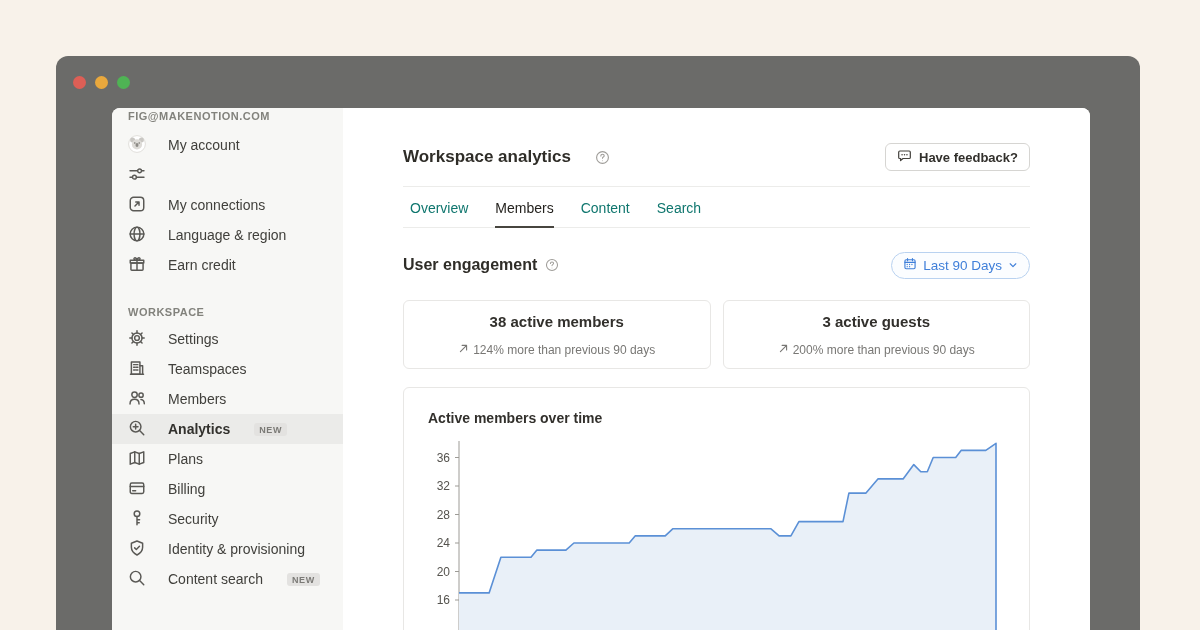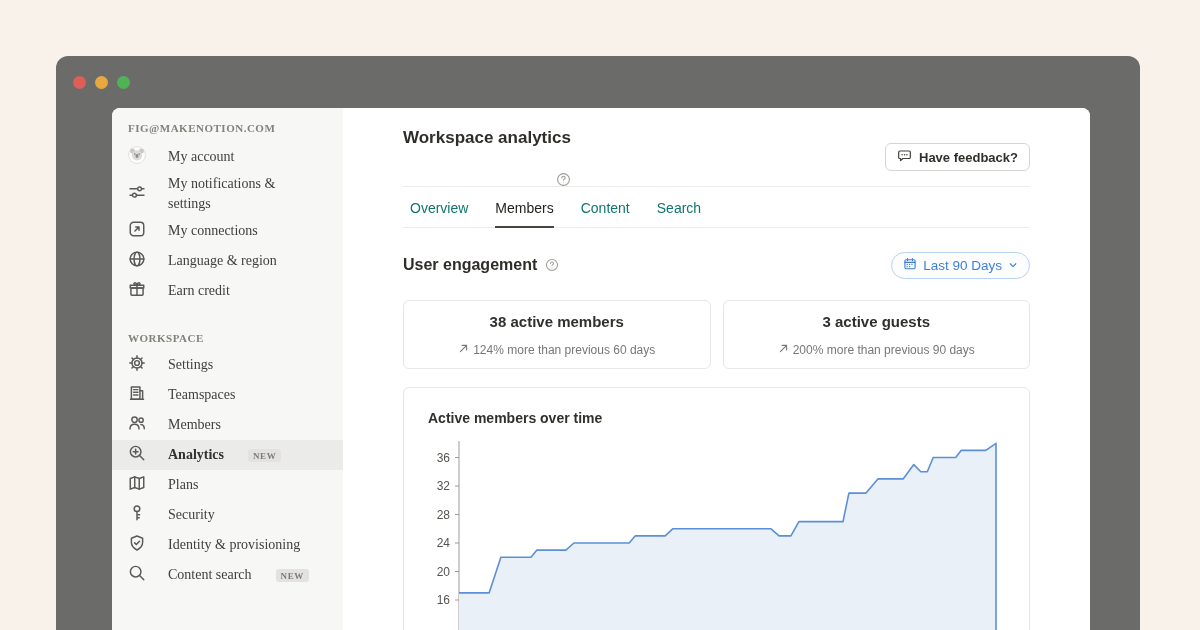--- a/index.html
+++ b/index.html
@@ -8,38 +8,38 @@
 
   .window { position:absolute; left:56px; top:56px; width:1084px; height:574px;
             background:#6b6b69; border-radius:12px 12px 0 0; }
   .titlebar { height:52px; display:flex; align-items:center; padding-left:17px; gap:9px; }
   .tl-dot { width:13px; height:13px; border-radius:50%; }
 
   .panel { position:absolute; left:56px; top:52px; width:978px; height:522px;
            background:#fff; border-radius:8px 8px 0 0; display:flex; overflow:hidden; }
 
   
-  .sidebar { width:231px; background:#f7f7f5; padding-top:12px; flex-shrink:0;font-family:Liberation Serif, serif; }
+  .sidebar { width:231px; background:#f7f7f5; padding-top:0; flex-shrink:0; }
   .sb-email { font-size:11px; font-weight:700; letter-spacing:.5px; color:#82827c;
               padding:2px 16px 8px; }
   .sb-heading { font-size:11px; font-weight:700; letter-spacing:.5px; color:#82827c;
                 padding:0 16px; margin-top:26px; margin-bottom:6px; }
   .sb-item { display:flex; align-items:center; gap:22px; min-height:30px;
              padding:2px 10px 2px 16px; font-size:14px; color:#41403c; cursor:pointer; }
   .sb-item svg { flex-shrink:0; }
   .sb-item.selected { background:#ebebe9; font-weight:700; color:#32312d; }
   .sb-label { line-height:20px; max-width:150px; }
   .badge { background:#e3e2e0; color:#7b7a76; font-size:9px; font-weight:700;
            letter-spacing:.6px; padding:2px 5px 1px; border-radius:3px; margin-left:2px; }
   .icon-stroke { stroke:#5a5955; fill:none; stroke-width:1.3; stroke-linecap:round; stroke-linejoin:round; }
 
   
   .main { flex:1; background:#fff; padding:0 61px 0 60px; position:relative; }
   .hdr-row { margin-top:34px; display:flex; align-items:center; justify-content:space-between; height:30px; }
-  .hdr-left { display:flex; align-items:flex-end; gap:24px;flex-direction:column; }
+  .hdr-left { display:flex; align-items:center; gap:24px; }
   .page-title { font-size:17px; font-weight:700; color:#2f2d28; }
   .help { color:#9f9d99; display:inline-flex; cursor:pointer; }
   .btn-feedback { display:flex; align-items:center; gap:7px; background:#fff;
                   border:1px solid #d6d5d2; border-radius:6px; height:28px; padding:0 11px;
                   font-size:13px; font-weight:700; color:#32302c; cursor:pointer;
                   font-family:inherit;justify-content:center; }
   .divider { border-bottom:1px solid #ececea; margin-top:14px; }
 
   .tabs { display:flex; gap:27px; padding:13px 0 0 7px; border-bottom:1px solid #ececea; }
   .tab { font-size:14px; color:#0f766e; padding-bottom:10px; cursor:pointer;
@@ -97,21 +97,20 @@
       </div>
 
       <div class="sb-item">
         <span>
           <svg width="18" height="18" viewBox="0 0 16 16" class="icon-stroke">
             <path d="M1.8 5.2 h12.4 M1.8 10.8 h12.4"></path>
             <circle cx="10.3" cy="5.2" r="1.7" fill="#f7f7f5"></circle>
             <circle cx="5.7" cy="10.8" r="1.7" fill="#f7f7f5"></circle>
           </svg>
         </span>
-        <span class="sb-label">My notifications &amp; settings</span>
       </div>
 
       <div class="sb-item">
         <span>
           <svg width="18" height="18" viewBox="0 0 16 16" class="icon-stroke">
             <rect x="2" y="2" width="12" height="12" rx="3"></rect>
             <path d="M6.2 9.8 L9.7 6.3 M6.9 6.2 h2.9 v2.9"></path>
           </svg>
         </span>
         <span class="sb-label">My connections</span>
@@ -189,20 +188,29 @@
       <div class="sb-item">
         <span>
           <svg width="18" height="18" viewBox="0 0 16 16" class="icon-stroke">
             <path d="M2 4 L6 2.5 L10 4 L14 2.5 V12 L10 13.5 L6 12 L2 13.5 Z"></path>
             <path d="M6 2.5 V12 M10 4 V13.5"></path>
           </svg>
         </span>
         <span class="sb-label">Plans</span>
       </div>
 
+      <div class="sb-item">
+        <span>
+          <svg width="18" height="18" viewBox="0 0 16 16" class="icon-stroke">
+            <rect x="2" y="3.6" width="12" height="9.2" rx="1.4"></rect>
+            <path d="M2 6.6 h12 M4.2 10.4 h2.6"></path>
+          </svg>
+        </span>
+        <span class="sb-label">Billing</span>
+      </div>
 
       <div class="sb-item">
         <span>
           <svg width="18" height="18" viewBox="0 0 16 16" class="icon-stroke">
             <circle cx="8" cy="4.2" r="2.5"></circle>
             <path d="M8 6.7 V14 M8 9.6 h2.3 M8 12.2 h2"></path>
           </svg>
         </span>
         <span class="sb-label">Security</span>
       </div>
@@ -292,21 +300,21 @@
 
       <div class="cards-row">
         <div class="stat-card">
           <div class="stat-value">38 active members</div>
           <div class="stat-delta">
             <span>
               <svg width="11" height="11" viewBox="0 0 16 16" fill="none" stroke="#787774" stroke-width="1.6" stroke-linecap="round" stroke-linejoin="round">
                 <path d="M3.5 12.5 L12.5 3.5 M6 3.5 h6.5 v6.5"></path>
               </svg>
             </span>
-            <span>124% more than previous 60 days</span>
+            <span>124% more than previous 90 days</span>
           </div>
         </div>
         <div class="stat-card">
           <div class="stat-value">3 active guests</div>
           <div class="stat-delta">
             <span>
               <svg width="11" height="11" viewBox="0 0 16 16" fill="none" stroke="#787774" stroke-width="1.6" stroke-linecap="round" stroke-linejoin="round">
                 <path d="M3.5 12.5 L12.5 3.5 M6 3.5 h6.5 v6.5"></path>
               </svg>
             </span>

